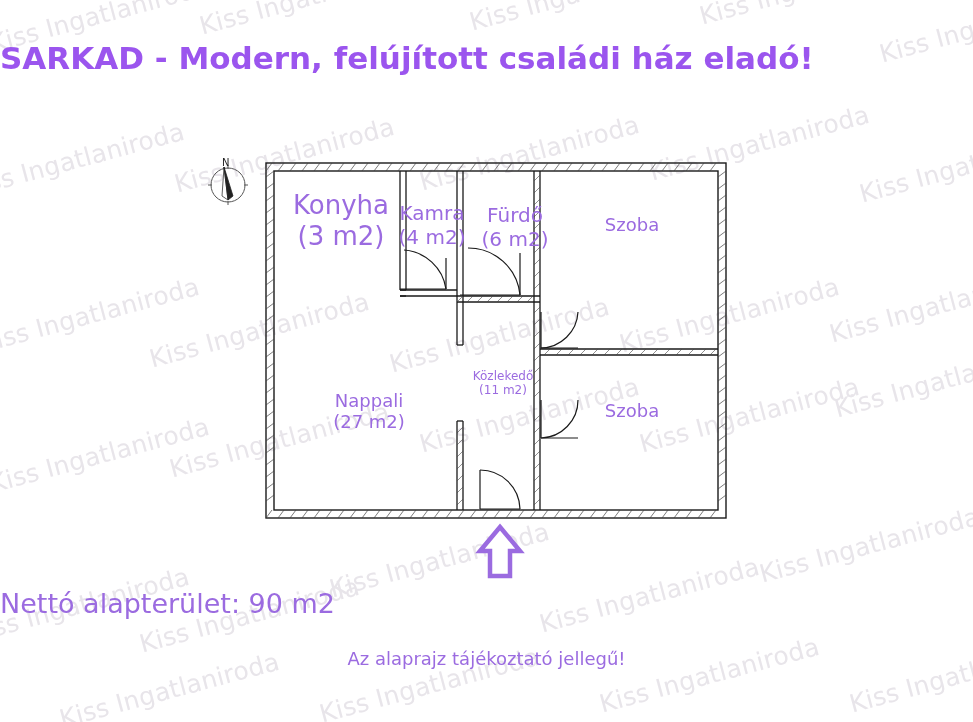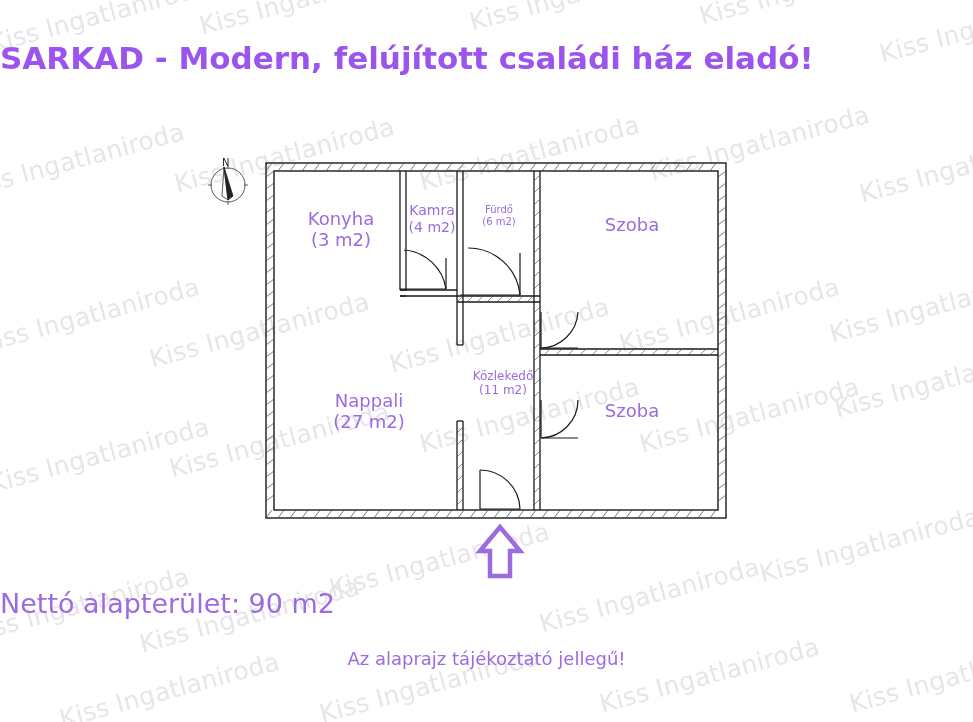--- a/index.html
+++ b/index.html
@@ -445,31 +445,31 @@
       </g>
     </g>
 
     <g>
       <polygon points="500,527 520,551 510,551 510,576 490,576 490,551 480,551" fill="#ffffff" stroke="#9B6BE0" stroke-width="4.5" stroke-linejoin="miter"></polygon>
     </g>
   </svg>
 
   <div>
 
-    <div class="room-label" style="left:281px; top:208px; width:120px; font-size:18px;">
+    <div class="room-label" style="left:281px; top:190px; width:120px; font-size:26px;">
       <span class="rl-name">Konyha</span>
       <span class="rl-area">(3 m2)</span>
     </div>
 
-    <div class="room-label" style="left:392px; top:202px; width:80px; font-size:14px;">
+    <div class="room-label" style="left:392px; top:202px; width:80px; font-size:20px;">
       <span class="rl-name">Kamra</span>
       <span class="rl-area">(4 m2)</span>
     </div>
 
-    <div class="room-label" style="left:459px; top:204px; width:80px; font-size:10px;">
+    <div class="room-label" style="left:475px; top:204px; width:80px; font-size:20px;">
       <span class="rl-name">Fürdő</span>
       <span class="rl-area">(6 m2)</span>
     </div>
 
     <div class="room-label" style="left:562px; top:214px; width:140px; font-size:18px;">
       <span class="rl-name">Szoba</span>
     </div>
 
     <div class="room-label" style="left:299px; top:390px; width:140px; font-size:18px;">
       <span class="rl-name">Nappali</span>

